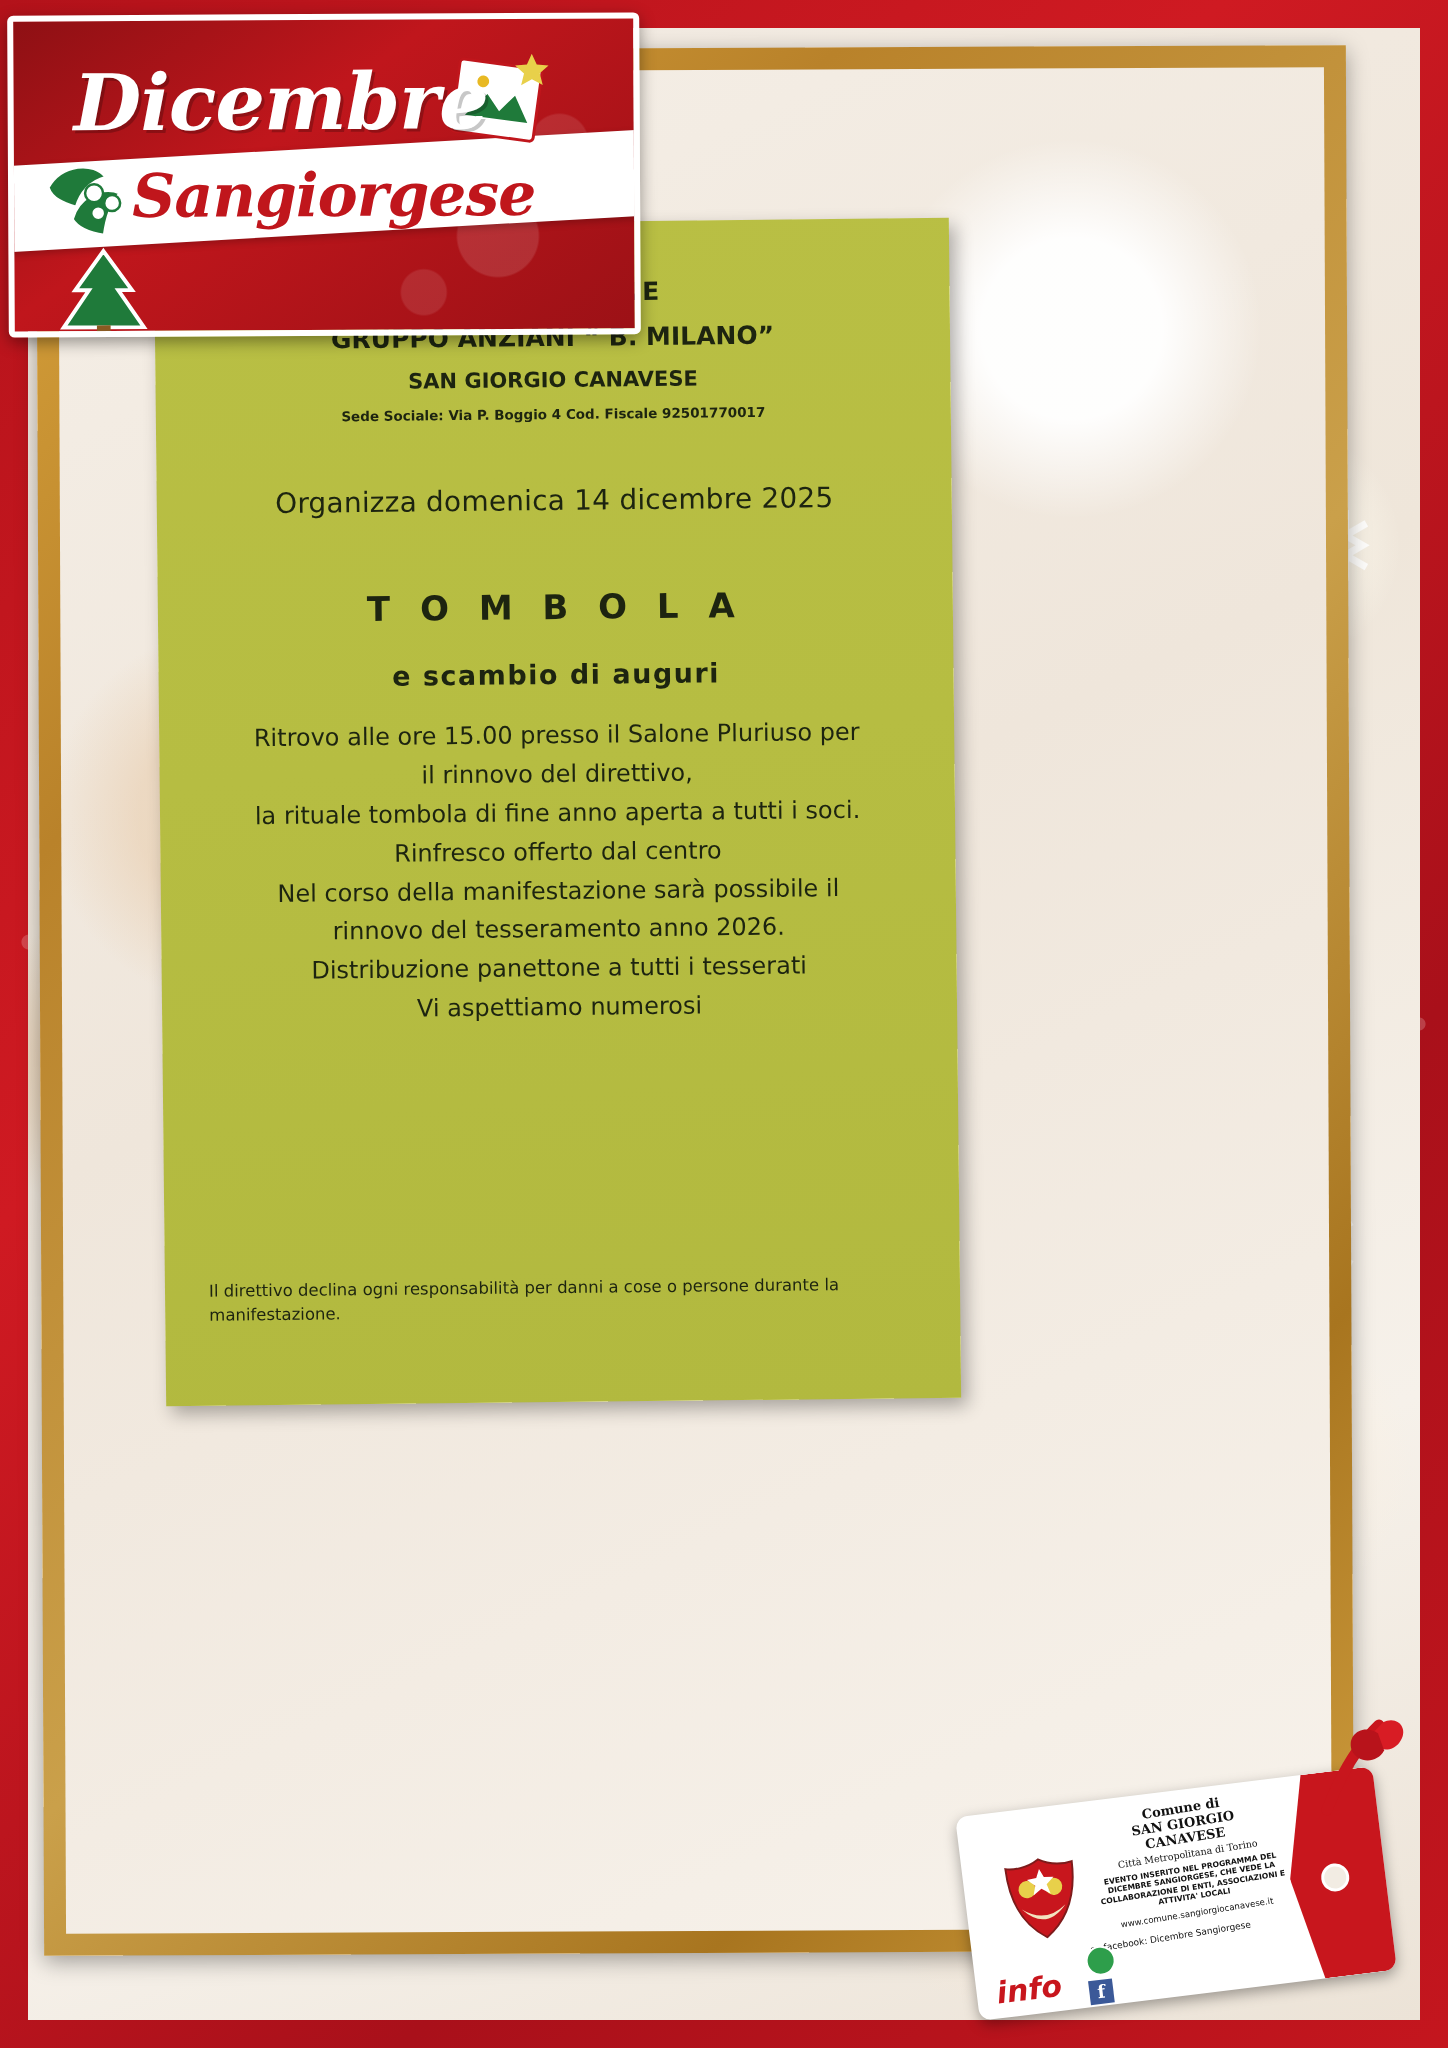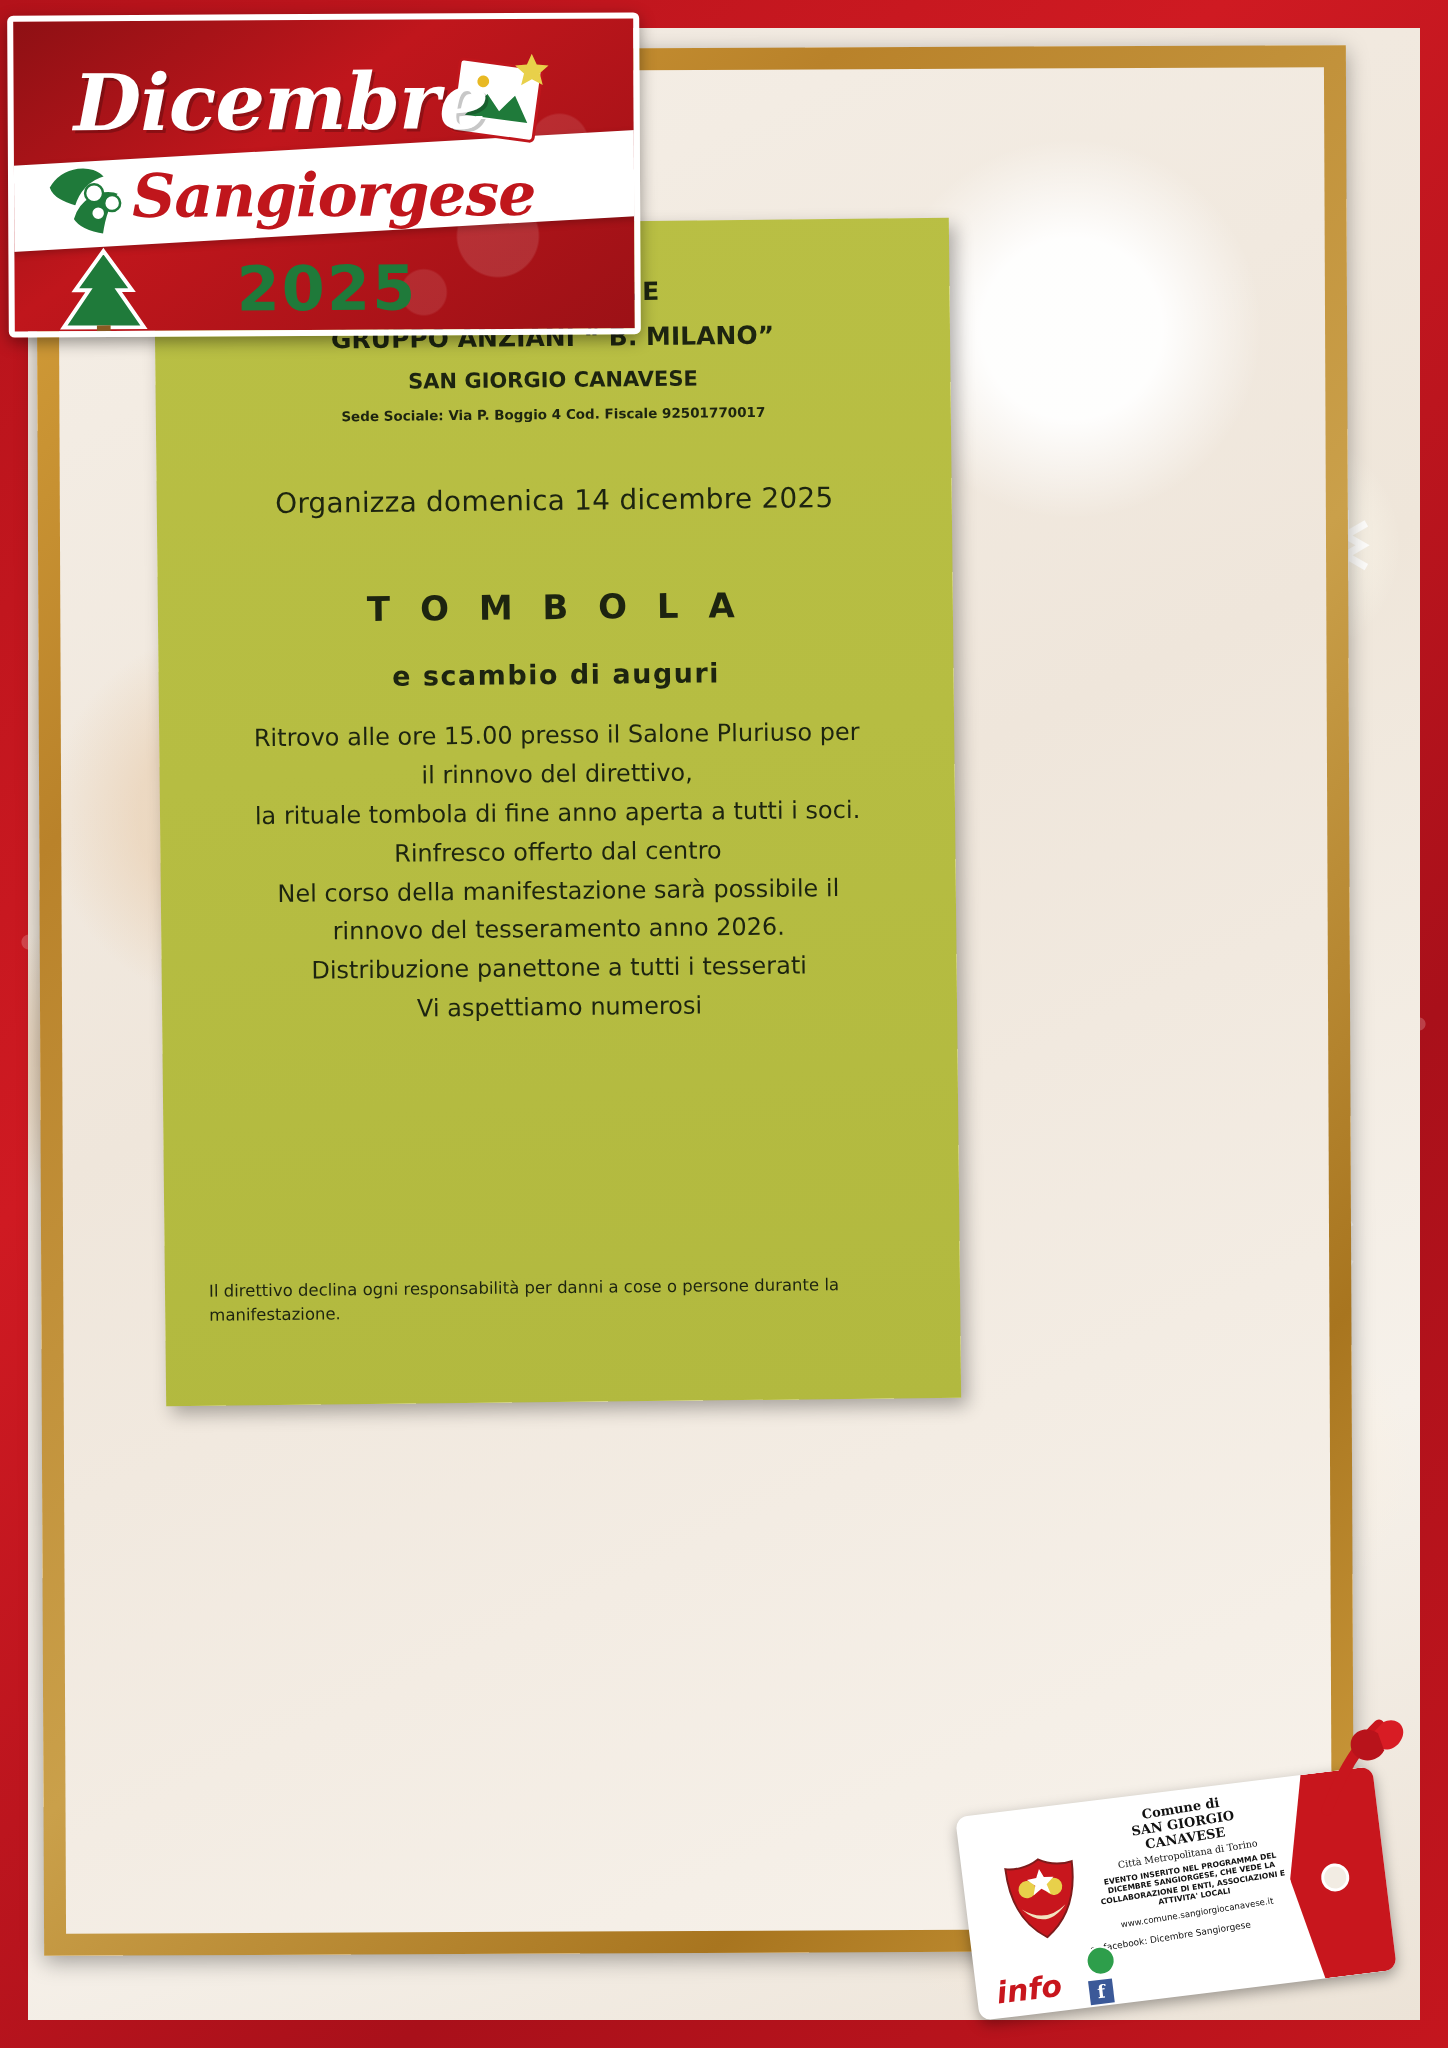--- a/index.html
+++ b/index.html
@@ -470,21 +470,20 @@
 
     <svg class="logo-gift" viewBox="0 0 120 110">
       <rect x="18" y="18" width="84" height="74" rx="4" fill="#ffffff" stroke="#c0161c" stroke-width="3" transform="rotate(8 60 55)"></rect>
       <path d="M30 74 L50 50 L64 66 L78 48 L94 74 Z" fill="#1f7a3a" transform="rotate(8 60 55)"></path>
       <circle cx="44" cy="38" r="6" fill="#e8b923" transform="rotate(8 60 55)"></circle>
       <path d="M96 8 l5 11 12 1 -9 8 3 12 -11 -6 -11 6 3 -12 -9 -8 12 -1 z" fill="#e8d04a"></path>
     </svg>
 
     <div class="logo-dicembre">Dicembre</div>
     <div class="logo-sangiorgese">Sangiorgese</div>
-    <div class="logo-year">2025</div>
 
     <svg class="logo-holly" viewBox="0 0 110 110">
       <path d="M12 46 C26 22, 58 20, 70 36 C54 40, 44 52, 40 66 C28 62, 16 58, 12 46 Z" fill="#1f7a3a" stroke="#ffffff" stroke-width="3"></path>
       <path d="M36 78 C42 56, 66 44, 84 52 C74 64, 70 80, 68 94 C54 92, 42 88, 36 78 Z" fill="#1f7a3a" stroke="#ffffff" stroke-width="3"></path>
       <circle cx="58" cy="52" r="9" fill="#ffffff" stroke="#1f7a3a" stroke-width="2.5"></circle>
       <circle cx="76" cy="62" r="8" fill="#ffffff" stroke="#1f7a3a" stroke-width="2.5"></circle>
       <circle cx="62" cy="72" r="7" fill="#ffffff" stroke="#1f7a3a" stroke-width="2.5"></circle>
     </svg>
 
     <svg class="logo-tree" viewBox="0 0 110 90">

